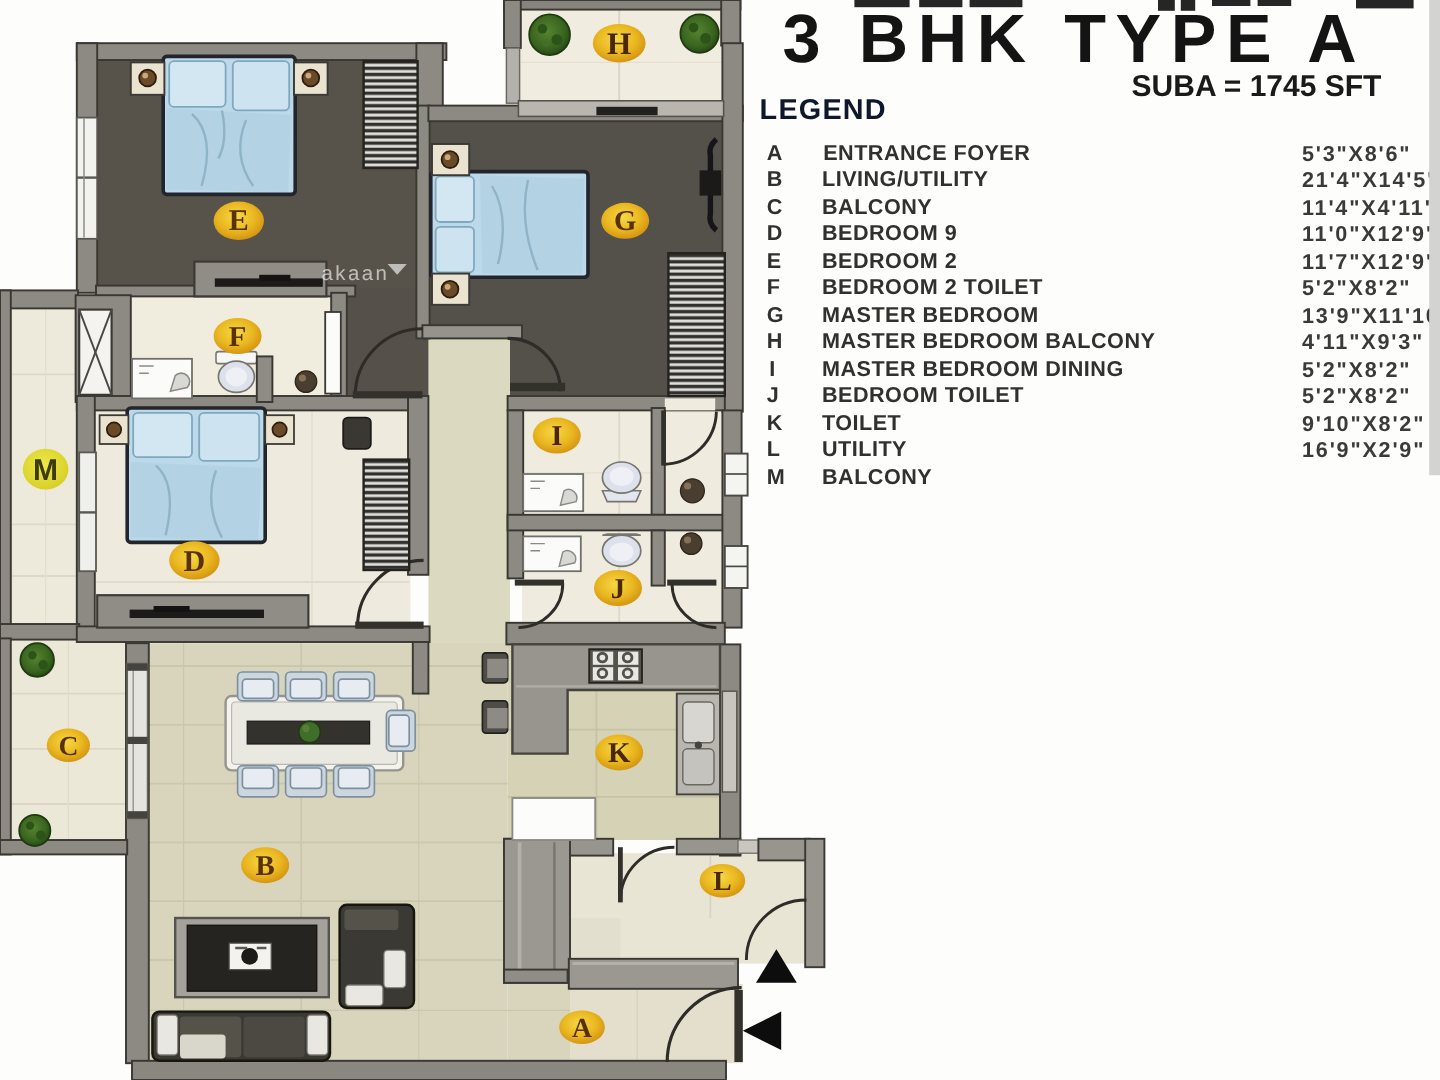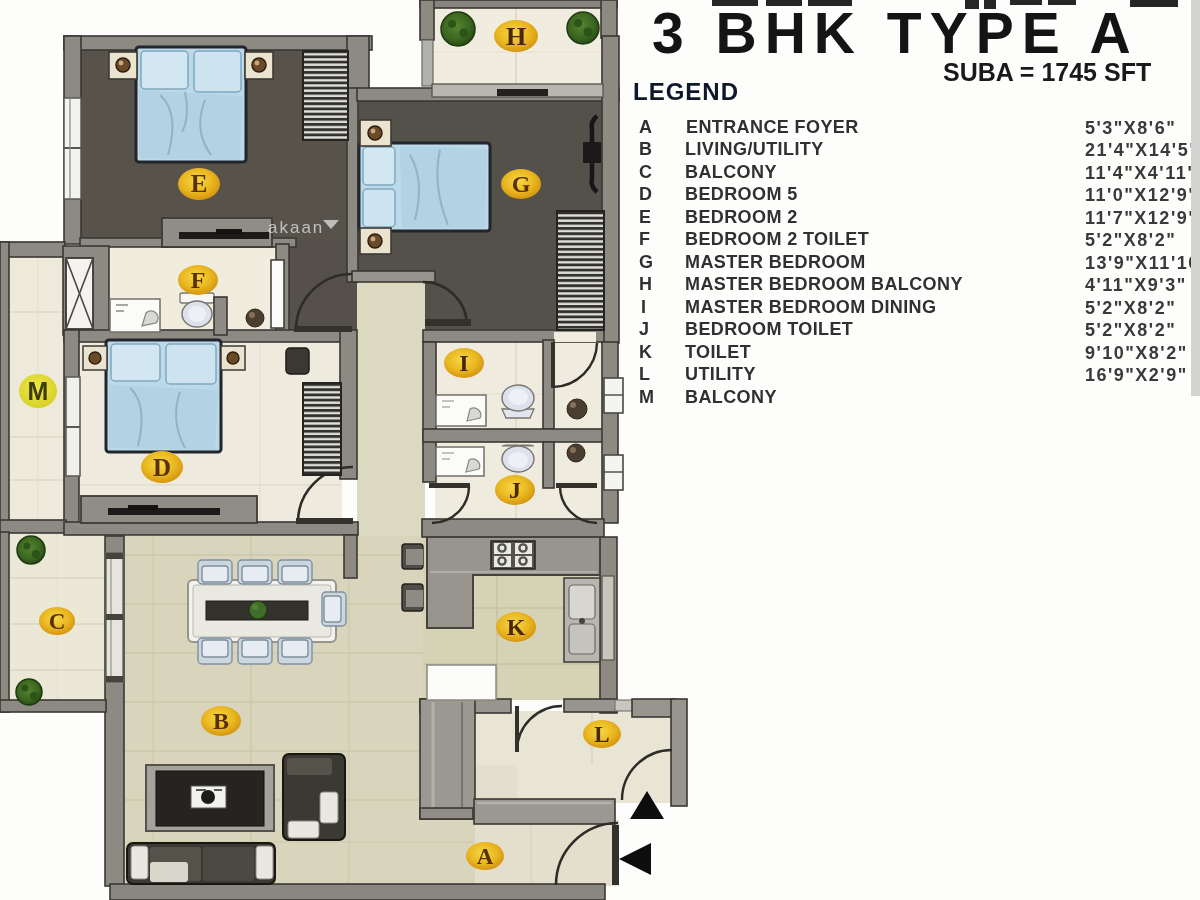--- a/index.html
+++ b/index.html
@@ -653,21 +653,21 @@
 
 <div class="lrow" style="left:639px;top:139px">B</div>
       <div class="lrow" style="left:685px;top:139px">LIVING/UTILITY</div>
       <div class="ldim" style="left:1085px;top:140px">21'4"X14'5"</div>
 
 <div class="lrow" style="left:639px;top:162px">C</div>
       <div class="lrow" style="left:685px;top:162px">BALCONY</div>
       <div class="ldim" style="left:1085px;top:163px">11'4"X4'11"</div>
 
 <div class="lrow" style="left:639px;top:184px">D</div>
-      <div class="lrow" style="left:685px;top:184px">BEDROOM 5</div>
+      <div class="lrow" style="left:685px;top:184px">BEDROOM 9</div>
       <div class="ldim" style="left:1085px;top:185px">11'0"X12'9"</div>
 
 <div class="lrow" style="left:639px;top:207px">E</div>
       <div class="lrow" style="left:685px;top:207px">BEDROOM 2</div>
       <div class="ldim" style="left:1085px;top:208px">11'7"X12'9"</div>
 
 <div class="lrow" style="left:639px;top:229px">F</div>
       <div class="lrow" style="left:685px;top:229px">BEDROOM 2 TOILET</div>
       <div class="ldim" style="left:1085px;top:230px">5'2"X8'2"</div>
 

